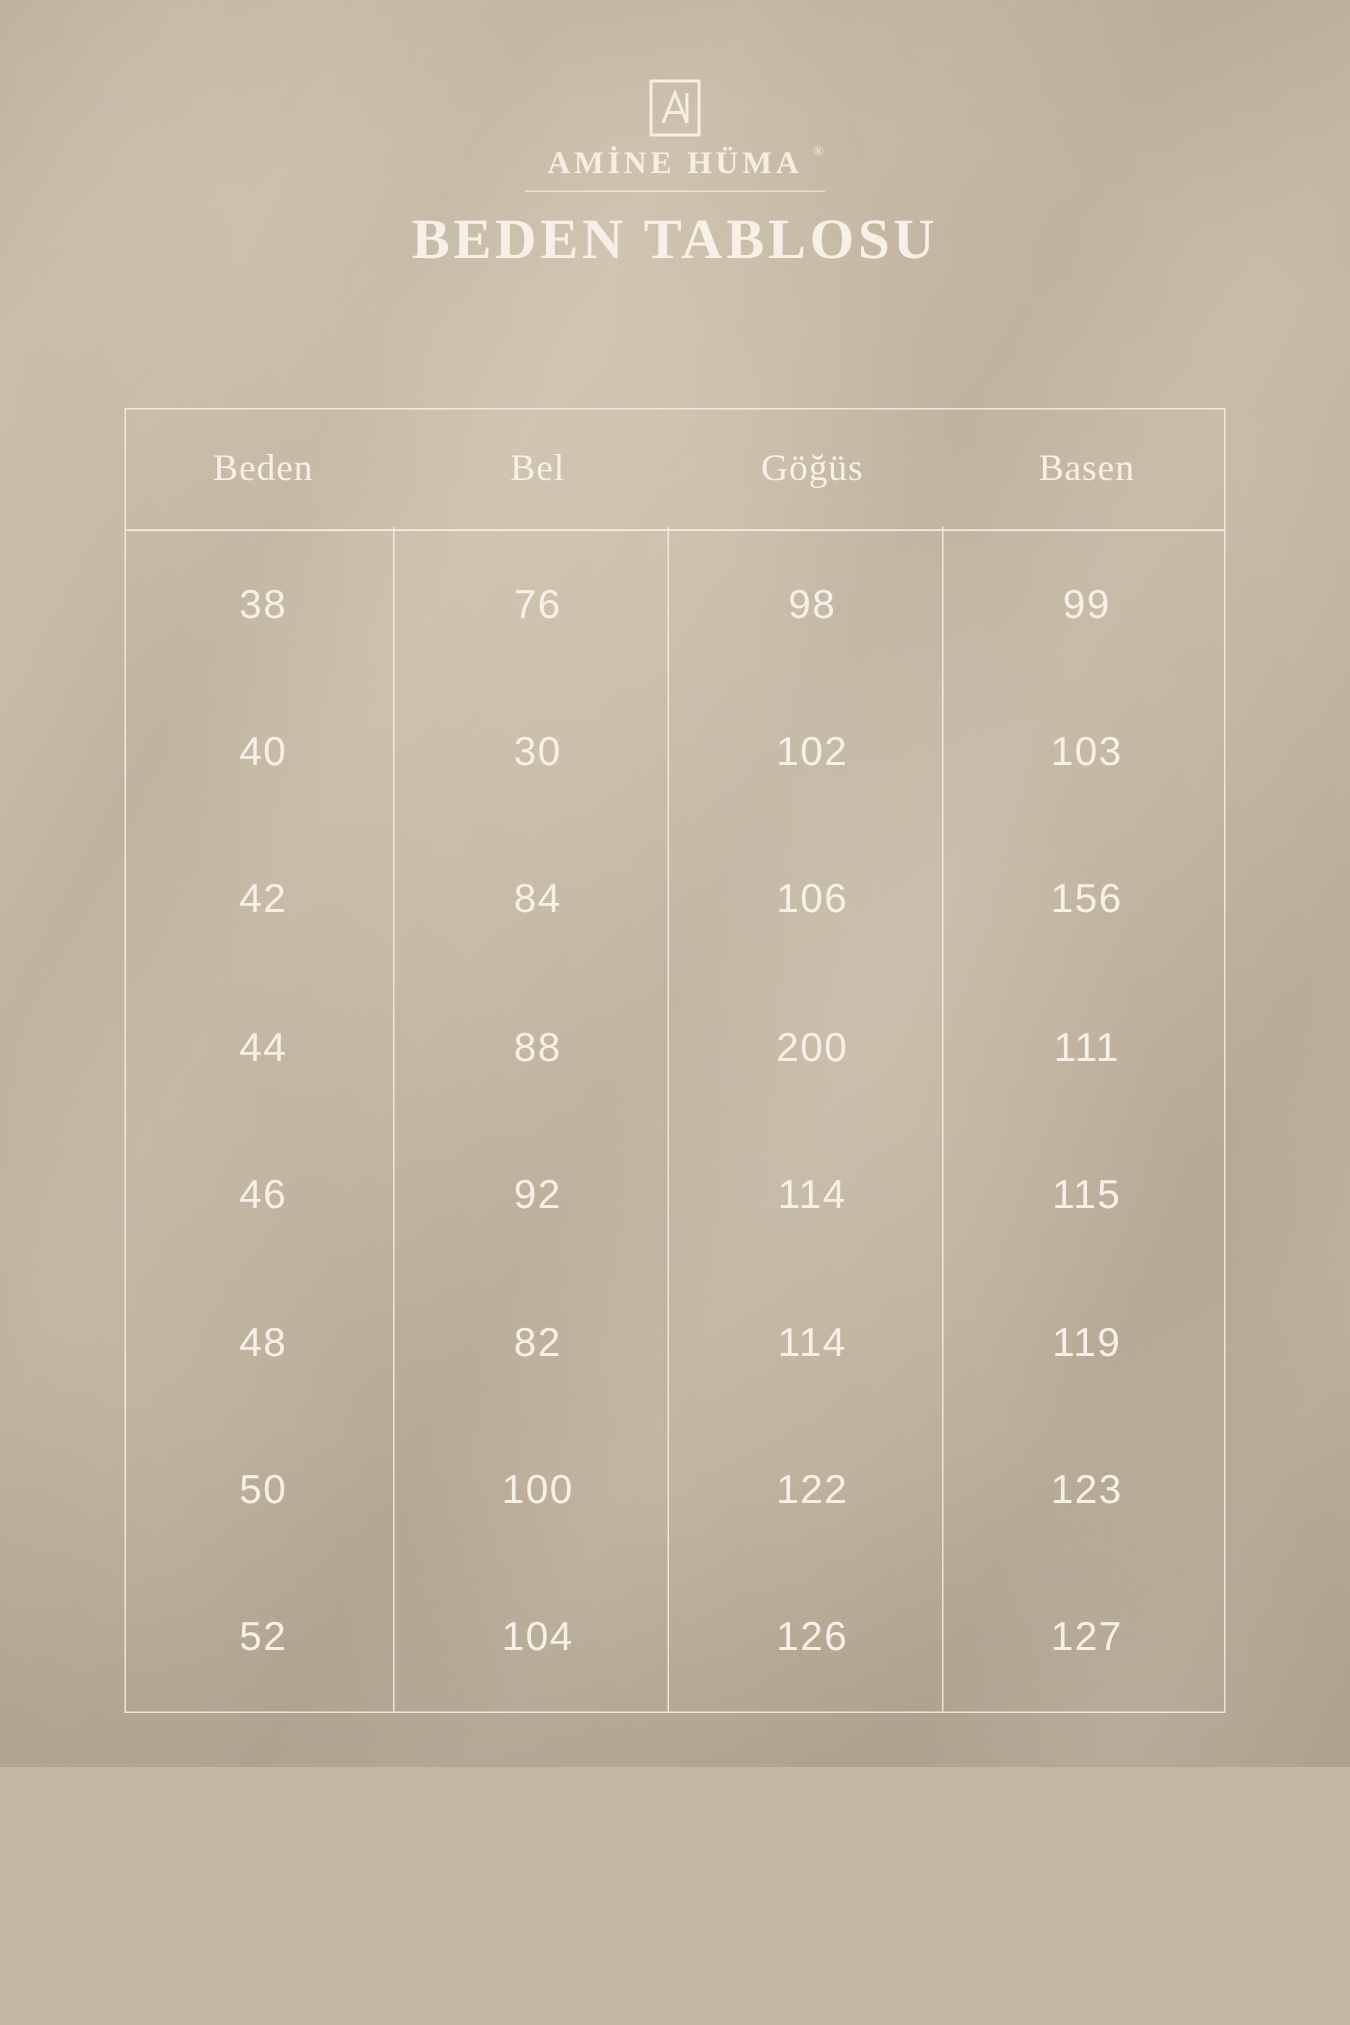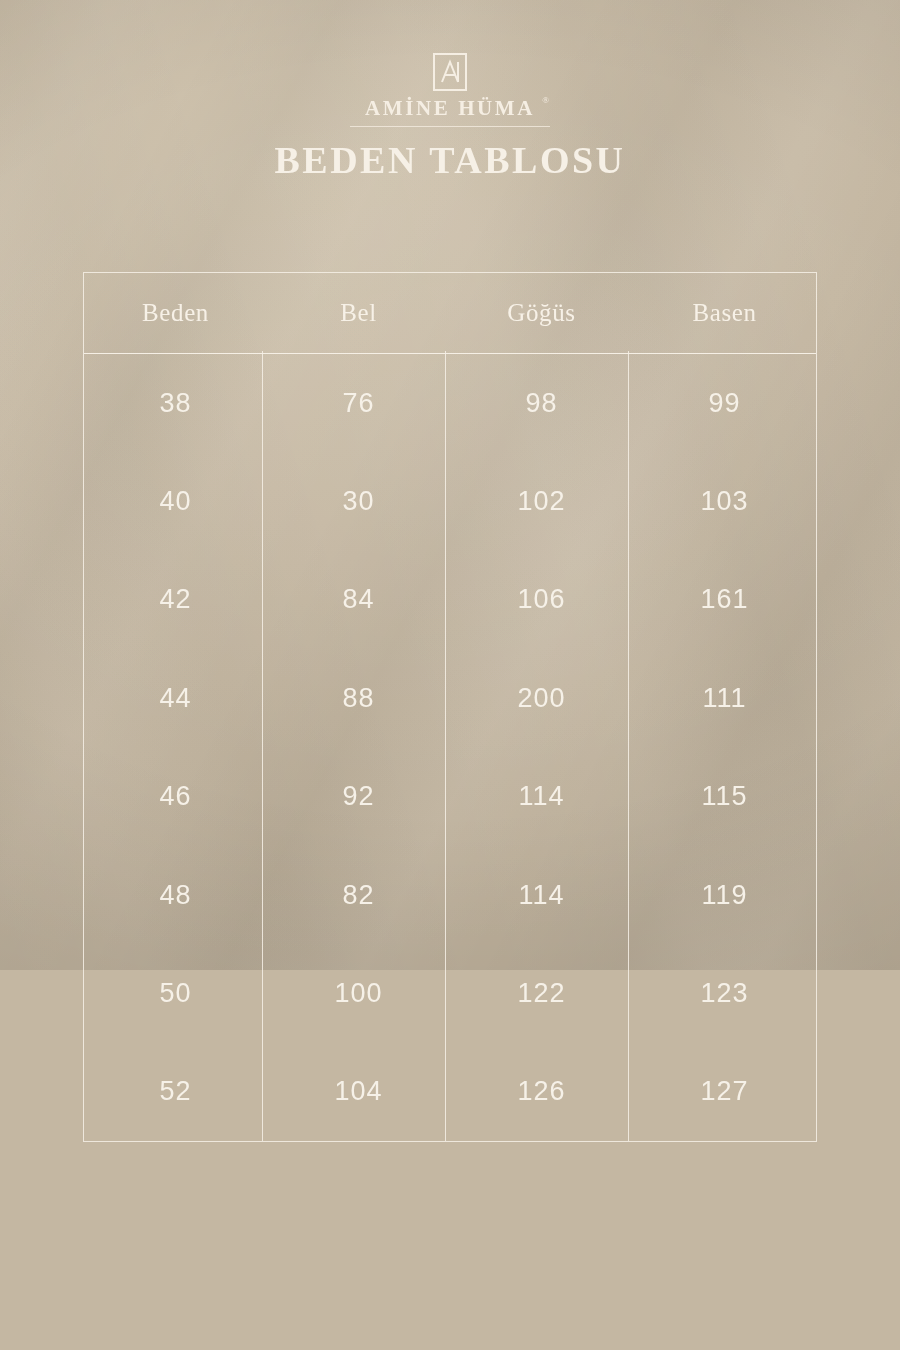--- a/index.html
+++ b/index.html
@@ -51,21 +51,21 @@
   }
   .vignette {
     position: absolute;
     inset: 0;
     background: radial-gradient(120% 70% at 50% 45%, rgba(255,255,255,0.05) 0%, rgba(0,0,0,0.00) 55%, rgba(0,0,0,0.08) 100%);
   }
 
   .page {
     position: relative;
     width: 900px;
-    height: 970px;
+    height: 1178px;
   }
 
   
   .brand {
     position: absolute;
     top: 52px;
     left: 0;
     right: 0;
     text-align: center;
     color: #f3ece0;
@@ -209,21 +209,21 @@
         <tr>
           <td>40</td>
           <td>30</td>
           <td>102</td>
           <td>103</td>
         </tr>
         <tr>
           <td>42</td>
           <td>84</td>
           <td>106</td>
-          <td>161</td>
+          <td>156</td>
         </tr>
         <tr>
           <td>44</td>
           <td>88</td>
           <td>200</td>
           <td>111</td>
         </tr>
         <tr>
           <td>46</td>
           <td>92</td>

